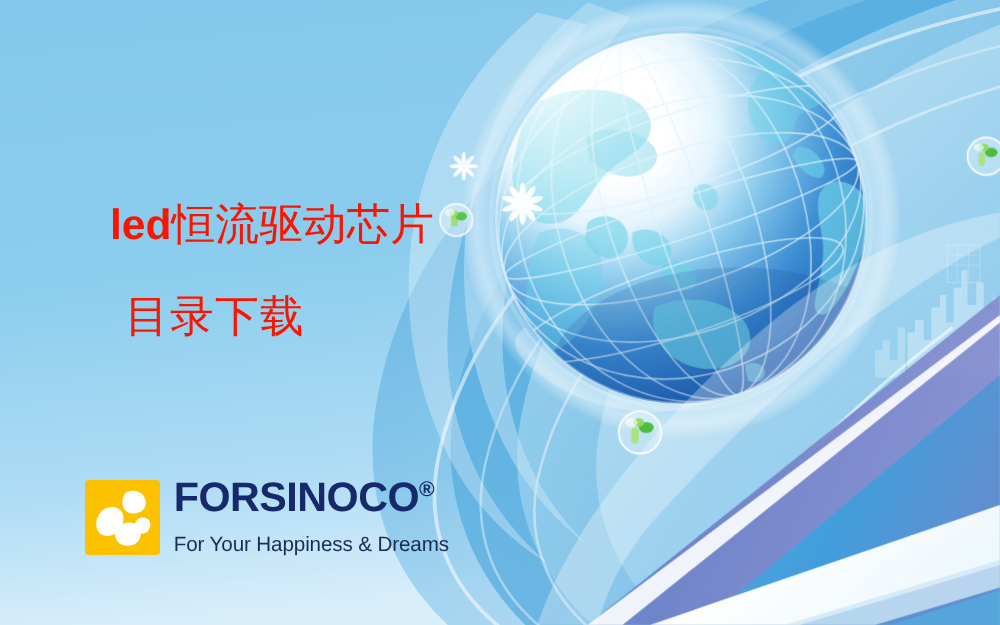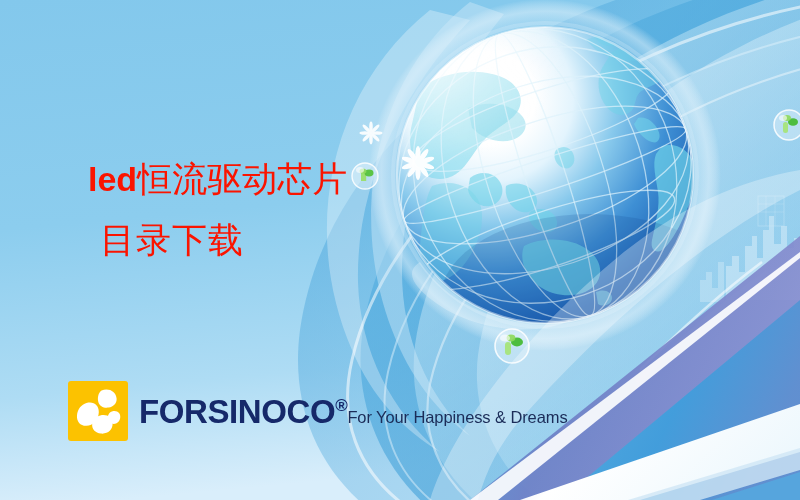--- a/index.html
+++ b/index.html
@@ -43,21 +43,21 @@
   .headline-line1 .latin {
     font-family: "Liberation Sans", "DejaVu Sans", sans-serif;
     font-weight: 700;
     font-size: 34px;
   }
   .headline-line2 {
     font-family: "Liberation Serif", "DejaVu Serif", serif;
     font-size: 35px;
     color: #fb1400;
     display: block;
-    margin-top: 24px;
+    margin-top: 37px;
     margin-left: 12px;
     letter-spacing: 1px;
   }
 
   
   .logo {
     position: absolute;
     left: 68px;
     top: 381px;
     z-index: 40;
@@ -66,20 +66,21 @@
     user-select: none;
   }
   .logo-mark {
     width: 60px;
     height: 60px;
     flex: 0 0 60px;
   }
   .logo-text {
     margin-left: 11px;
     display: flex;
+    flex-direction: column;
     justify-content: flex-start;
   }
   .logo-name {
     font-family: "Liberation Sans", "DejaVu Sans", sans-serif;
     font-weight: 700;
     font-size: 33px;
     line-height: 33px;
     color: #16296a;
     letter-spacing: -0.4px;
     white-space: nowrap;

